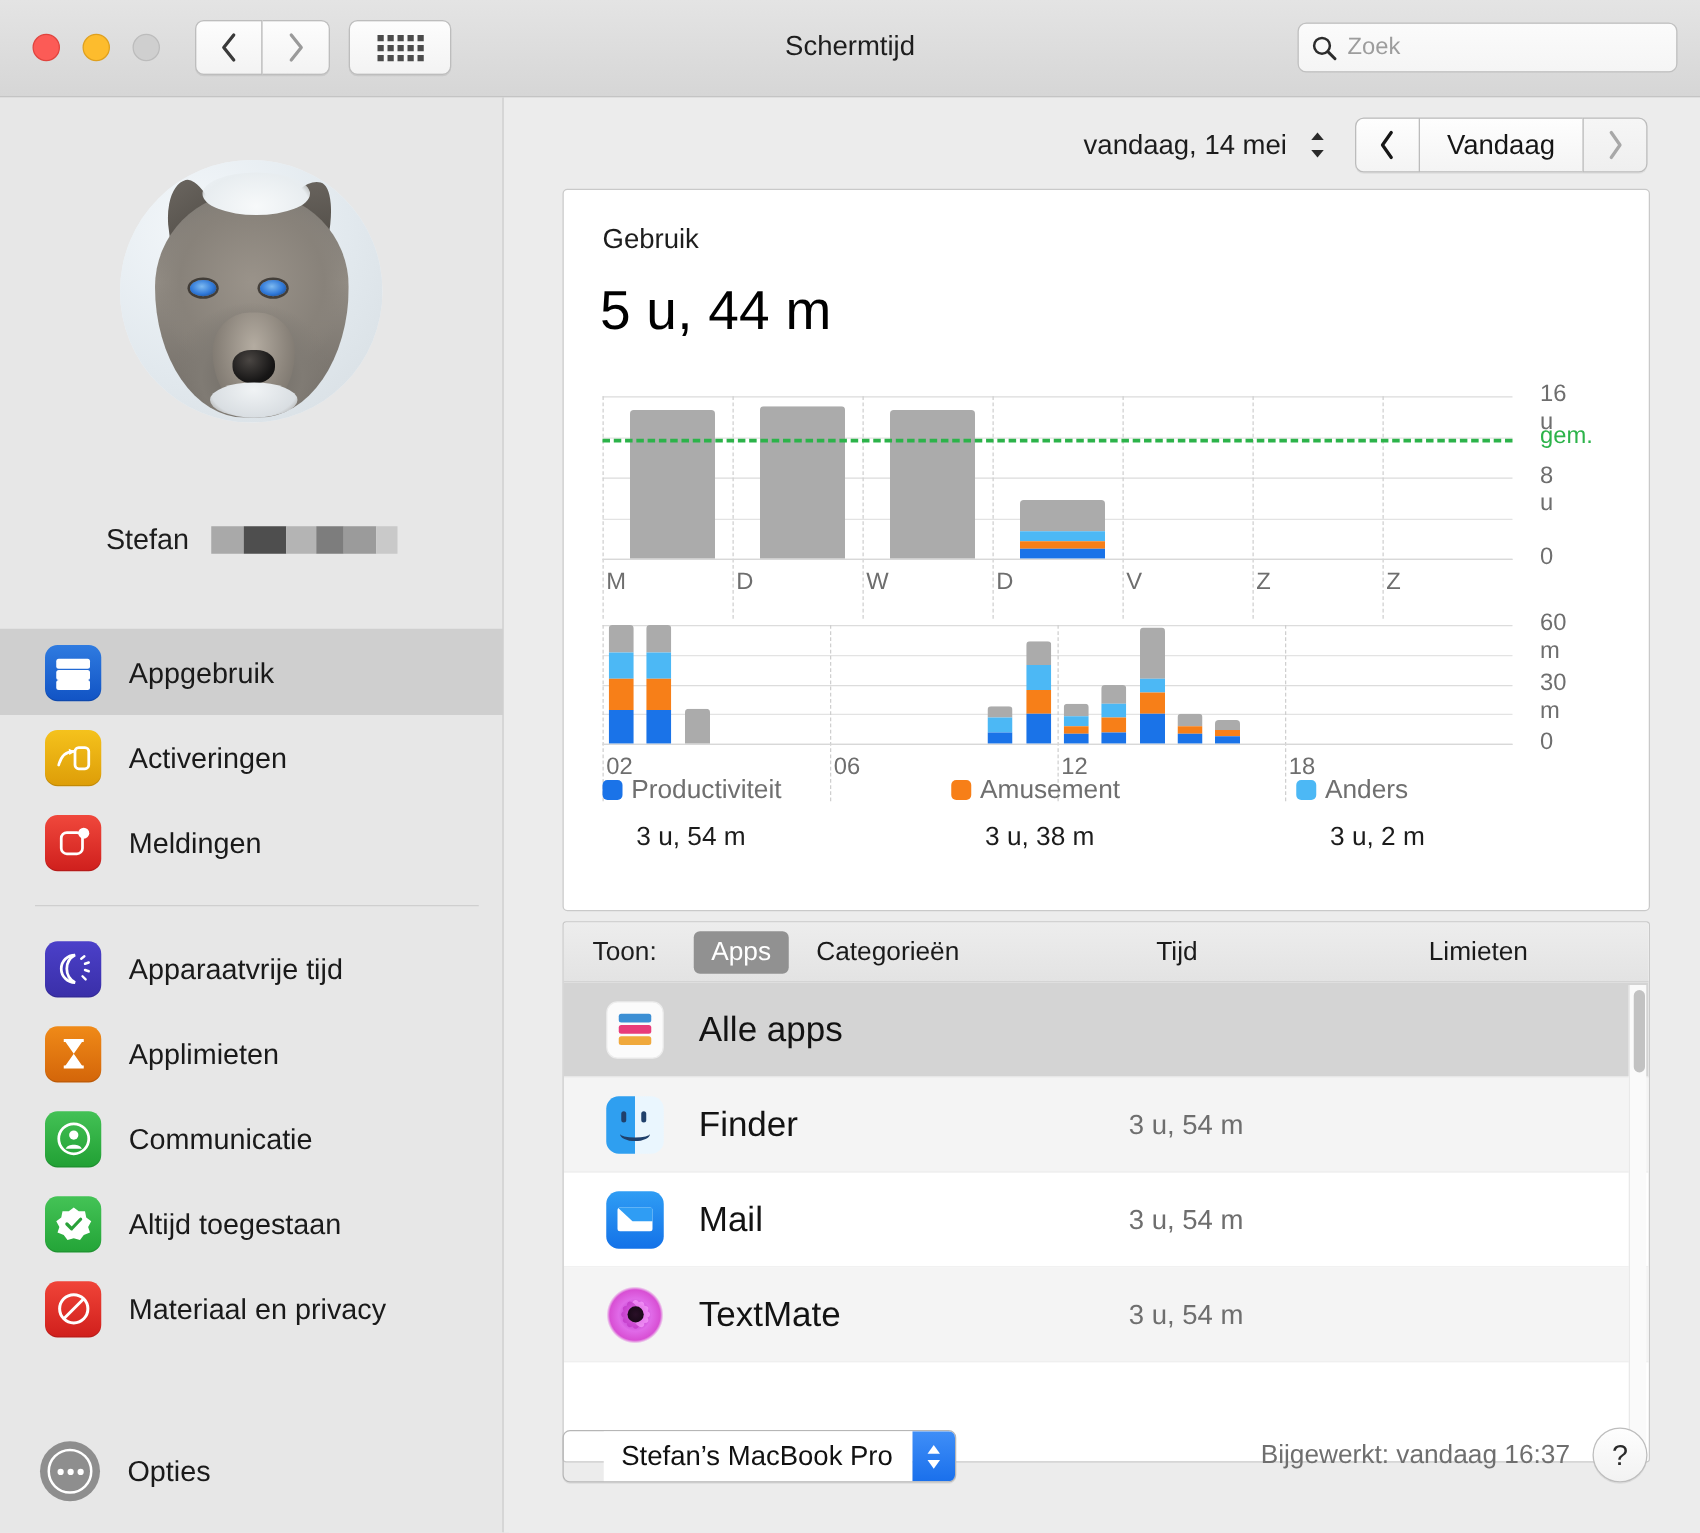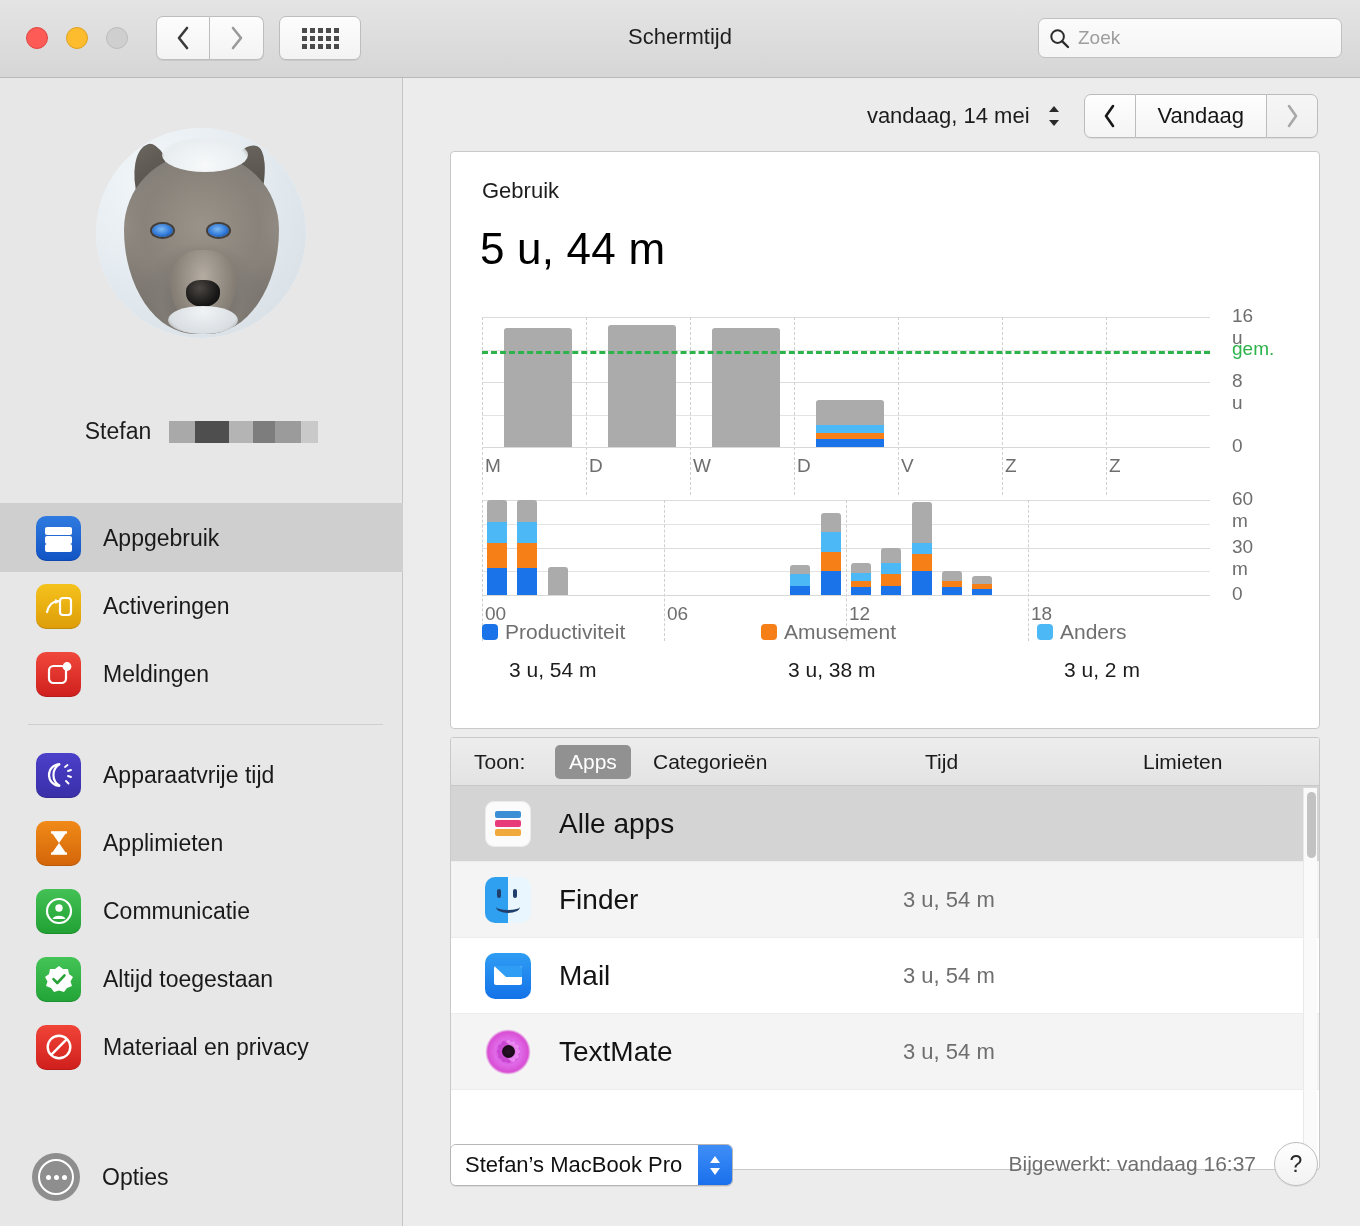--- a/index.html
+++ b/index.html
@@ -312,20 +312,21 @@
     position: absolute; left: 50%; top: 50%; width: 13px; height: 13px; margin: -6.5px 0 0 -6.5px;
     border-radius: 50%; background: radial-gradient(circle,#2a1028,#120711);
   }
 
   
   #bottom-bar { position: absolute; left: 403px; top: 1130px; width: 957px; height: 96px; }
   #device-popup {
     position: absolute; left: 47px; top: 14px; height: 42px; display: flex; align-items: stretch;
     border-radius: 6px; overflow: hidden; border: 1px solid #b6b6b6;
     box-shadow: 0 1px 0 rgba(0,0,0,0.07);
+    padding-left: 32px;
   }
   #device-popup .txt {
     background: #fff; display: flex; align-items: center; padding: 0 16px 0 14px;
     font-size: 22px; color: #111;
   }
   #device-popup .arrows {
     width: 34px; background: linear-gradient(180deg,#3f8ef7,#1a70ec);
     display: flex; flex-direction: column; align-items: center; justify-content: center; gap: 3px;
   }
   #updated { position: absolute; right: 104px; top: 22px; font-size: 21px; color: #6f6f6f; }
@@ -656,21 +657,21 @@
           </div>
           <div class="bar" style="width: 20px; left: 490.333px; height: 19px;">
             <div class="seg" style="height: 41.6667%; background: rgb(171, 171, 171);"></div>
             <div class="seg" style="height: 25%; background: rgb(247, 127, 24);"></div>
             <div class="seg" style="height: 33.3333%; background: rgb(26, 115, 232);"></div>
           </div>
           <div class="axis-base" style="top: 95px;"></div>
           <div class="ylab" style="left: 750px; top: 83px;">0</div>
           <div class="ylab" style="left: 750px; top: 35.5px;">30 m</div>
           <div class="ylab" style="left: 750px; top: -12px;">60 m</div>
-          <div class="xlab" style="left: 3px; top: 103px;">00</div>
+          <div class="xlab" style="left: 3px; top: 103px;">02</div>
           <div class="xlab" style="left: 185px; top: 103px;">06</div>
           <div class="xlab" style="left: 367px; top: 103px;">12</div>
           <div class="xlab" style="left: 549px; top: 103px;">18</div>
         </div>
 
       <div id="legend">
         <div class="lg-col" style="left:0">
           <div class="lg-head">
             <span class="lg-swatch" style="background:#1a73e8"></span>
             <span class="lg-name">Productiviteit</span>

